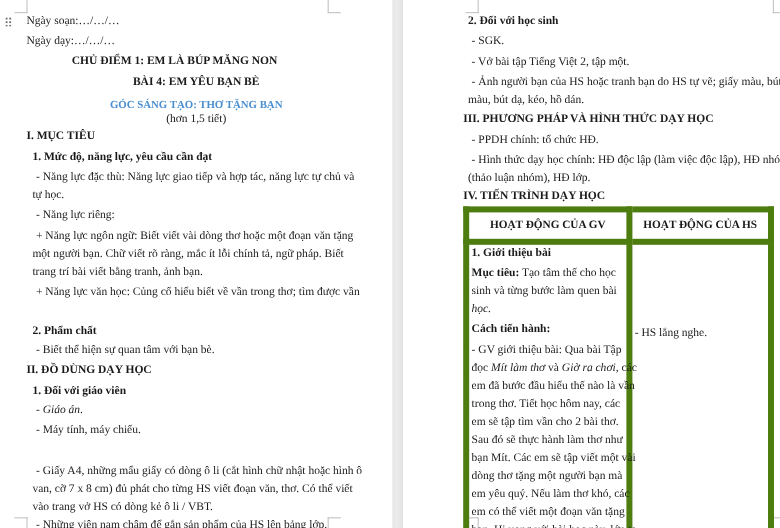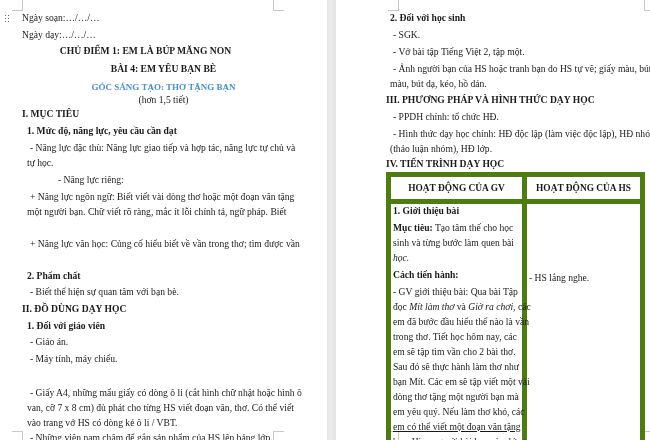--- a/index.html
+++ b/index.html
@@ -44,29 +44,30 @@
   <div class="line" style="left:22px;top:29px;">Ngày dạy:…/…/…</div>
   <div class="line center bold" style="left:0;width:291px;top:45px;">CHỦ ĐIỂM 1: EM LÀ BÚP MĂNG NON</div>
   <div class="line center bold" style="left:0;width:327px;top:63px;">BÀI 4: EM YÊU BẠN BÈ</div>
   <div class="line center blue" style="left:0;width:327px;top:81px;font-size:9px;">GÓC SÁNG TẠO: THƠ TẶNG BẠN</div>
   <div class="line center" style="left:0;width:327px;top:94px;">(hơn 1,5 tiết)</div>
 
   <div class="line bold" style="left:22px;top:108px;">I. MỤC TIÊU</div>
   <div class="line bold" style="left:27px;top:125px;">1. Mức độ, năng lực, yêu cầu cần đạt</div>
   <div class="line" style="left:30px;top:142px;">- Năng lực đặc thù: Năng lực giao tiếp và hợp tác, năng lực tự chủ và</div>
   <div class="line" style="left:27px;top:157px;">tự học.</div>
-  <div class="line" style="left:30px;top:174px;margin-left:28px;">- Năng lực riêng:</div>
+  <div class="line" style="left:30px;top:174px;">- Năng lực riêng:</div>
   <div class="line" style="left:30px;top:191px;">+ Năng lực ngôn ngữ: Biết viết vài dòng thơ hoặc một đoạn văn tặng</div>
   <div class="line" style="left:27px;top:206px;">một người bạn. Chữ viết rõ ràng, mắc ít lỗi chính tả, ngữ pháp. Biết</div>
+  <div class="line" style="left:27px;top:221px;">trang trí bài viết bằng tranh, ảnh bạn.</div>
   <div class="line" style="left:30px;top:238px;">+ Năng lực văn học: Củng cố hiểu biết về vần trong thơ; tìm được vần</div>
   <div class="line bold" style="left:27px;top:270px;">2. Phẩm chất</div>
   <div class="line" style="left:30px;top:286px;">- Biết thể hiện sự quan tâm với bạn bè.</div>
   <div class="line bold" style="left:22px;top:303px;">II. ĐỒ DÙNG DẠY HỌC</div>
   <div class="line bold" style="left:27px;top:320px;">1. Đối với giáo viên</div>
-  <div class="line" style="left:30px;top:336px;">- Giáo án.</div>
+  <div class="line" style="left:30px;top:336px;font-style:italic;">- Giáo án.</div>
   <div class="line" style="left:30px;top:353px;">- Máy tính, máy chiếu.</div>
   <div class="line" style="left:30px;top:387px;">- Giấy A4, những mẩu giấy có dòng ô li (cắt hình chữ nhật hoặc hình ô</div>
   <div class="line" style="left:27px;top:402px;">van, cỡ 7 x 8 cm) đủ phát cho từng HS viết đoạn văn, thơ. Có thể viết</div>
   <div class="line" style="left:27px;top:417px;">vào trang vở HS có dòng kẻ ô li / VBT.</div>
   <div class="line" style="left:30px;top:432px;">- Những viên nam châm để gắn sản phẩm của HS lên bảng lớp.</div>
 </div>
 
 <div class="gutter"></div>
 
 <div class="page page-right">
@@ -105,21 +106,21 @@
           <div class="line bold" style="left:2px;top:65px;">Cách tiến hành:</div>
           <div class="line" style="left:2px;top:82px;">- GV giới thiệu bài: Qua bài Tập</div>
           <div class="line" style="left:2px;top:97px;"><span>đọc </span><i>Mít làm thơ</i><span> và </span><i>Giờ ra chơi</i><span>, các</span></div>
           <div class="line" style="left:2px;top:112px;">em đã bước đầu hiểu thế nào là vần</div>
           <div class="line" style="left:2px;top:127px;">trong thơ. Tiết học hôm nay, các</div>
           <div class="line" style="left:2px;top:142px;">em sẽ tập tìm vần cho 2 bài thơ.</div>
           <div class="line" style="left:2px;top:157px;">Sau đó sẽ thực hành làm thơ như</div>
           <div class="line" style="left:2px;top:172px;">bạn Mít. Các em sẽ tập viết một vài</div>
           <div class="line" style="left:2px;top:187px;">dòng thơ tặng một người bạn mà</div>
           <div class="line" style="left:2px;top:202px;">em yêu quý. Nếu làm thơ khó, các</div>
-          <div class="line" style="left:2px;top:217px;text-decoration:underline;">em có thể viết một đoạn văn tặng</div>
+          <div class="line" style="left:2px;top:217px;">em có thể viết một đoạn văn tặng</div>
           <div class="line" style="left:2px;top:232px;">bạn. Hi vọng với bài học này, lớp ta</div>
         </div>
       </td>
       <td>
         <div class="cell" style="height:262px;">
           <div class="line" style="left:2px;top:68px;">- HS lắng nghe.</div>
         </div>
       </td>
     </tr>
   </tbody>

